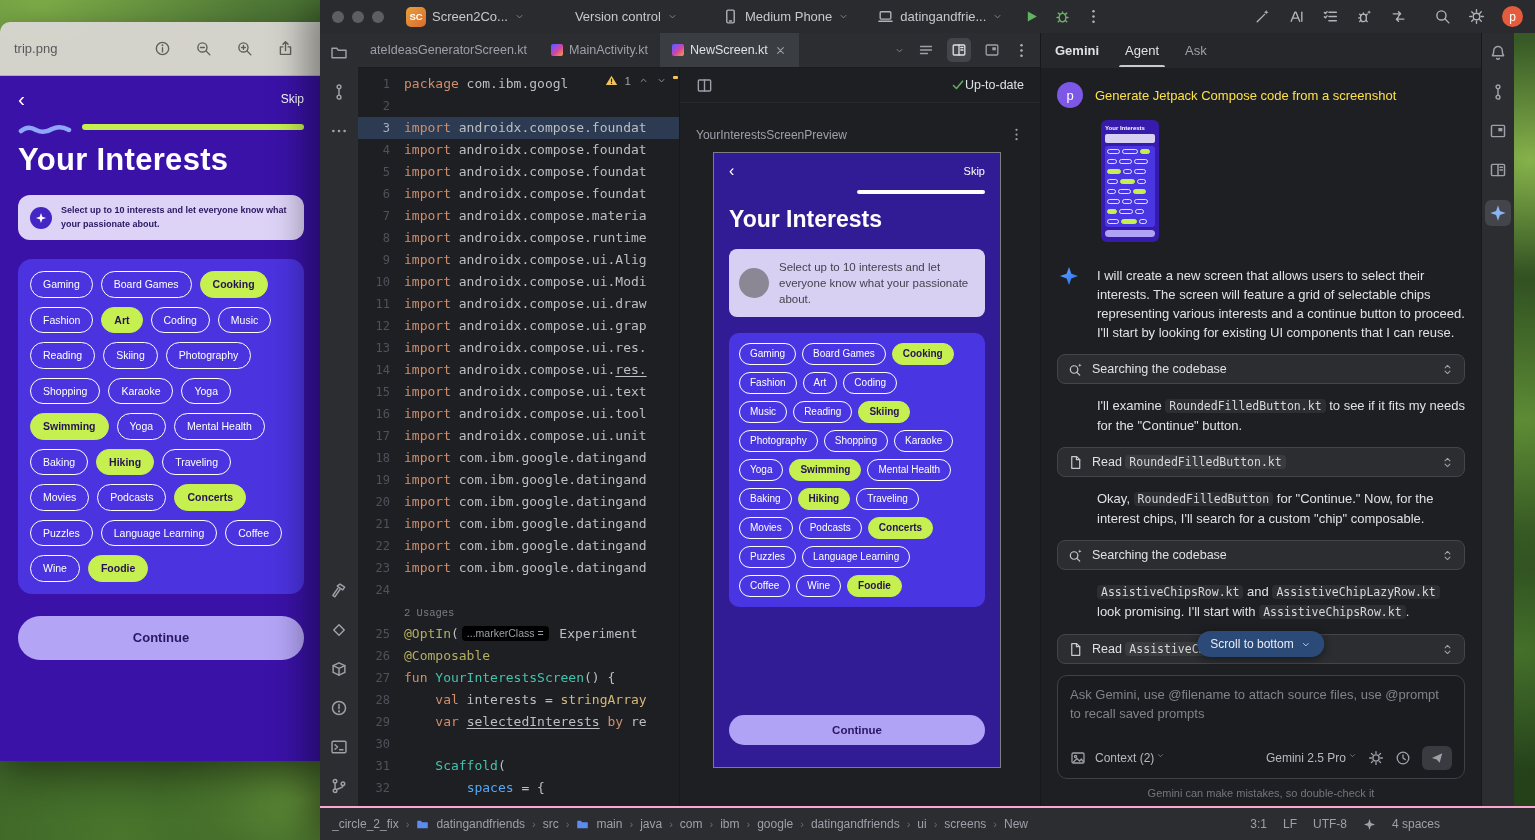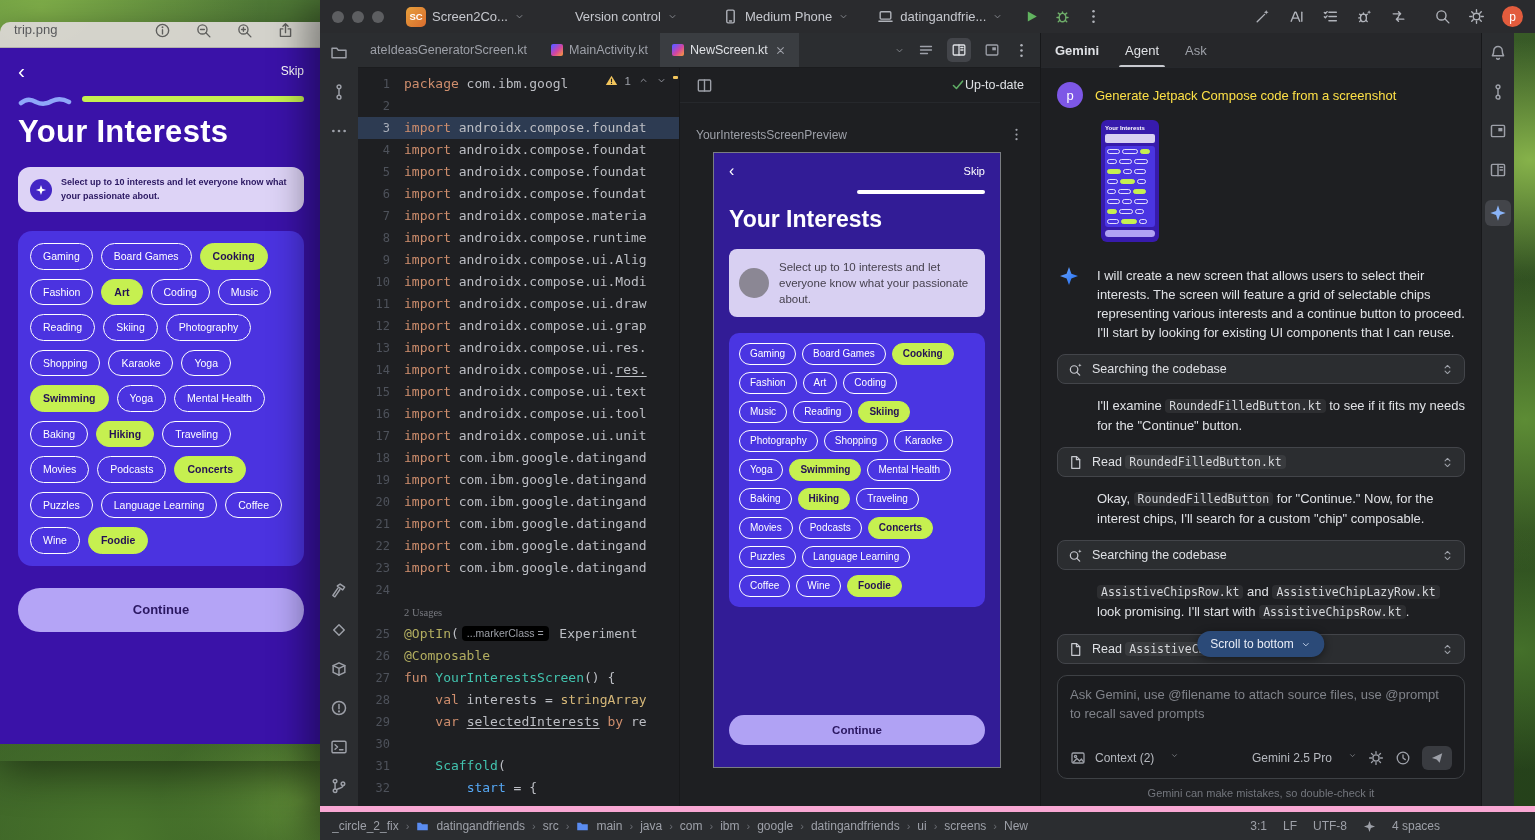--- a/index.html
+++ b/index.html
@@ -9,21 +9,21 @@
     radial-gradient(180px 120px at 1530px 160px,#86b24a,transparent),
     radial-gradient(200px 150px at 1525px 420px,#5d8c35,transparent),
     radial-gradient(160px 120px at 1520px 650px,#44702a,transparent),
     radial-gradient(300px 220px at 120px 840px,#49762c,transparent),
     radial-gradient(140px 90px at 300px 800px,#6f9c3f,transparent),
     linear-gradient(155deg,#55803a 0%,#3f642c 35%,#2e4d20 65%,#24401a 100%);}
   [data-icon] svg{width:100%;height:100%;display:block}
 
   
   .viewer{position:absolute;left:0;top:22px;width:322px;height:739px;border-top-left-radius:10px;overflow:hidden;box-shadow:0 12px 40px rgba(0,0,0,.45)}
-  .viewer-header{height:26px;background:rgba(216,213,209,.96);border-bottom:1px solid #b3b0ac;display:flex;}
+  .viewer-header{height:54px;background:rgba(216,213,209,.96);border-bottom:1px solid #b3b0ac;display:flex;align-items:center}
   .viewer-title{margin-left:14px;font-size:13px;color:#58595b}
   .viewer-icons{display:flex;gap:24px;margin-left:auto;margin-right:28px}
   .vicon{width:17px;height:17px;color:#5f5f5d}
   .mockup{height:696px;background:#3a12a8;padding:16px 18px;color:#fff}
   .mock-top{display:flex;justify-content:space-between;align-items:center}
   .mock-back{font-size:21px;line-height:14px}
   .mock-skip{font-size:12px;font-weight:500}
   .mock-progress-row{display:flex;align-items:center;gap:10px;margin-top:15px}
   .squiggle{width:54px;height:12px;flex:none}
   .bar{flex:1;height:6px;background:#c6f050;border-radius:4px}
@@ -73,21 +73,21 @@
   .split{flex:1;min-height:0;display:flex}
   .editor{width:322px;flex:none;background:#1e1f22;position:relative;overflow:hidden;border-right:1px solid #17181a;font-family:"DejaVu Sans Mono","Liberation Mono",monospace;font-size:13px;padding-top:5px}
   .code-row{display:flex;height:22px;line-height:22px;white-space:pre}
   .code-row.active{background:#2d3b52}
   .ln{width:46px;flex:none;text-align:right;padding-right:14px;color:#4e525b;font-size:12px}
   .code-row.active .ln{color:#a8adb8}
   .code{color:#bcbec4}
   .kw{color:#cf8e6d}.ann{color:#b3ae60}.fn{color:#42c3ae}.call{color:#d5b778}.param{color:#56a8f5}
   .code .u{text-decoration:underline;text-underline-offset:2px}
   .inlay-chip{display:inline-block;background:#000000;color:#9da0a8;border-radius:4px;font-size:10.5px;padding:0 5px;margin:0 3px;line-height:15px;font-family:"Liberation Sans",sans-serif;vertical-align:1px}
-  .usages{color:#787a80;font-size:10.5px;font-family:Liberation Serif, serif}
+  .usages{color:#787a80;font-size:10.5px;font-family:Liberation Mono, monospace}
   .inspect-widget{position:absolute;top:6px;right:8px;display:flex;align-items:center;gap:7px;background:#1e1f22;padding:0 4px;color:#9da0a8;font-size:11.5px;font-family:"Liberation Sans",sans-serif}
   .iw-icn{width:13px;height:13px}
   .iw-chev{width:11px;height:11px;color:#9da0a8}
   .iw-chev.up{transform:rotate(180deg)}
   .err-mark{position:absolute;top:8px;right:1px;width:5px;height:3px;background:#f2c55c;border-radius:1px}
 
   .preview{width:360px;flex:none;background:#1e1f22;display:flex;flex-direction:column}
   .pv-header{height:35px;flex:none;border-bottom:1px solid #26282c;display:flex;align-items:center;padding:0 16px}
   .pvicon{width:17px;height:17px;color:#9da0a8}
   .pv-status{margin-left:auto;display:flex;align-items:center;color:#dfe1e5;font-size:12.5px}
@@ -136,29 +136,29 @@
   .g-tool{height:30px;flex:none;display:flex;align-items:center;gap:9px;padding:0 10px;background:#2b2d30;border:1px solid #43454a;border-radius:8px;color:#dfe1e5;font-size:12.5px;white-space:nowrap}
   .g-tool .ticon{width:15px;height:15px;color:#c8cad0;flex:none}
   .g-tool .unfold{margin-left:auto;width:13px;height:13px;color:#9da0a8}
   .scroll-pill{position:absolute;bottom:8px;left:50%;transform:translateX(-50%);background:#2b4a78;color:#e8ecf5;font-size:12px;padding:6px 13px;border-radius:999px;display:flex;gap:7px;align-items:center;box-shadow:0 2px 8px rgba(0,0,0,.45)}
   .pill-chev{width:11px;height:11px;color:#cfdcf2}
   .g-inputbox{flex:none;margin:10px 16px 0;background:#1b1c1f;border:1px solid #3e4145;border-radius:10px;padding:10px 12px 8px;display:flex;flex-direction:column;height:104px}
   .g-inputbox textarea{flex:1;background:transparent;border:0;outline:0;resize:none;color:#dfe1e5;font:13px/1.45 "Liberation Sans",sans-serif}
   .g-inputbox textarea::placeholder{color:#80838a}
   .g-controls{display:flex;align-items:center;gap:9px;color:#b6b9bf;font-size:12px}
   .gcicon{width:16px;height:16px;color:#9da0a8}
-  .g-ctx,.g-model{display:flex;gap:16px;white-space:nowrap}
+  .g-ctx,.g-model{display:flex;gap:2px;white-space:nowrap}
   .gc-right{margin-left:auto;display:flex;align-items:center;gap:11px}
   .send-btn{width:30px;height:24px;border-radius:6px;background:#393b40;display:flex;align-items:center;justify-content:center}
   .send-btn .gcicon{width:14px;height:14px}
   .g-footer{flex:none;height:27px;display:flex;align-items:center;justify-content:center;color:#73767d;font-size:11px}
 
   .edge-gap{flex:1}
 
-  .statusbar{height:34px;flex:none;background:#2b2d30;border-top:6px solid #f9a8d4;display:flex;align-items:center;padding:0 95px 0 12px;color:#9da0a8;font-size:12px}
+  .statusbar{height:34px;flex:none;background:#2b2d30;border-top:2px solid #f9a8d4;display:flex;align-items:center;padding:0 95px 0 12px;color:#9da0a8;font-size:12px}
   .breadcrumbs{display:flex;align-items:center;gap:7px;white-space:nowrap;overflow:hidden;flex:1}
   .bc-sep{color:#6a6d73;font-size:11px}
   .bc-folder{width:13px;height:13px}
   .sb-right{display:flex;align-items:center;gap:16px;flex:none}
   .sbicon{width:13px;height:13px;color:#9da0a8}
 </style>
 </head>
 <body>
 
 <div class="viewer">
@@ -596,21 +596,21 @@
               <div class="code-row"><span class="ln">23</span><span class="code"><span class="kw">import</span><span> com.ibm.google.datingand</span></span></div>
               <div class="code-row"><span class="ln">24</span><span class="code"></span></div>
               <div class="code-row"><span class="ln"></span><span class="code"><span class="usages">2 Usages</span></span></div>
               <div class="code-row"><span class="ln">25</span><span class="code"><span class="ann">@OptIn</span><span>(</span><span class="inlay-chip">...markerClass =</span><span> Experiment</span></span></div>
               <div class="code-row"><span class="ln">26</span><span class="code"><span class="ann">@Composable</span></span></div>
               <div class="code-row"><span class="ln">27</span><span class="code"><span class="kw">fun </span><span class="fn">YourInterestsScreen</span><span>() {</span></span></div>
               <div class="code-row"><span class="ln">28</span><span class="code"><span>    </span><span class="kw">val</span><span> interests = </span><span class="call">stringArray</span></span></div>
               <div class="code-row"><span class="ln">29</span><span class="code"><span>    </span><span class="kw">var</span><span> </span><span class="u">selectedInterests</span><span> </span><span class="kw">by</span><span> re</span></span></div>
               <div class="code-row"><span class="ln">30</span><span class="code"></span></div>
               <div class="code-row"><span class="ln">31</span><span class="code"><span>    </span><span class="fn">Scaffold</span><span>(</span></span></div>
-              <div class="code-row"><span class="ln">32</span><span class="code"><span>        </span><span class="param">start</span><span> = {</span></span></div>
+              <div class="code-row"><span class="ln">32</span><span class="code"><span>        </span><span class="param">spaces</span><span> = {</span></span></div>
             </div>
           <div class="inspect-widget">
             <span class="iw-icn" data-icon="warn">
                 <svg viewBox="0 0 16 16">
                   <path d="M8 2.2 15 13.6H1z" fill="#f2c55c"></path>
                   <path d="M8 6.2v3.4" stroke="#1e1f22" stroke-width="1.4" stroke-linecap="round"></path>
                   <circle cx="8" cy="11.6" r=".8" fill="#1e1f22"></circle>
                 </svg>
               </span>
             <span>1</span>

